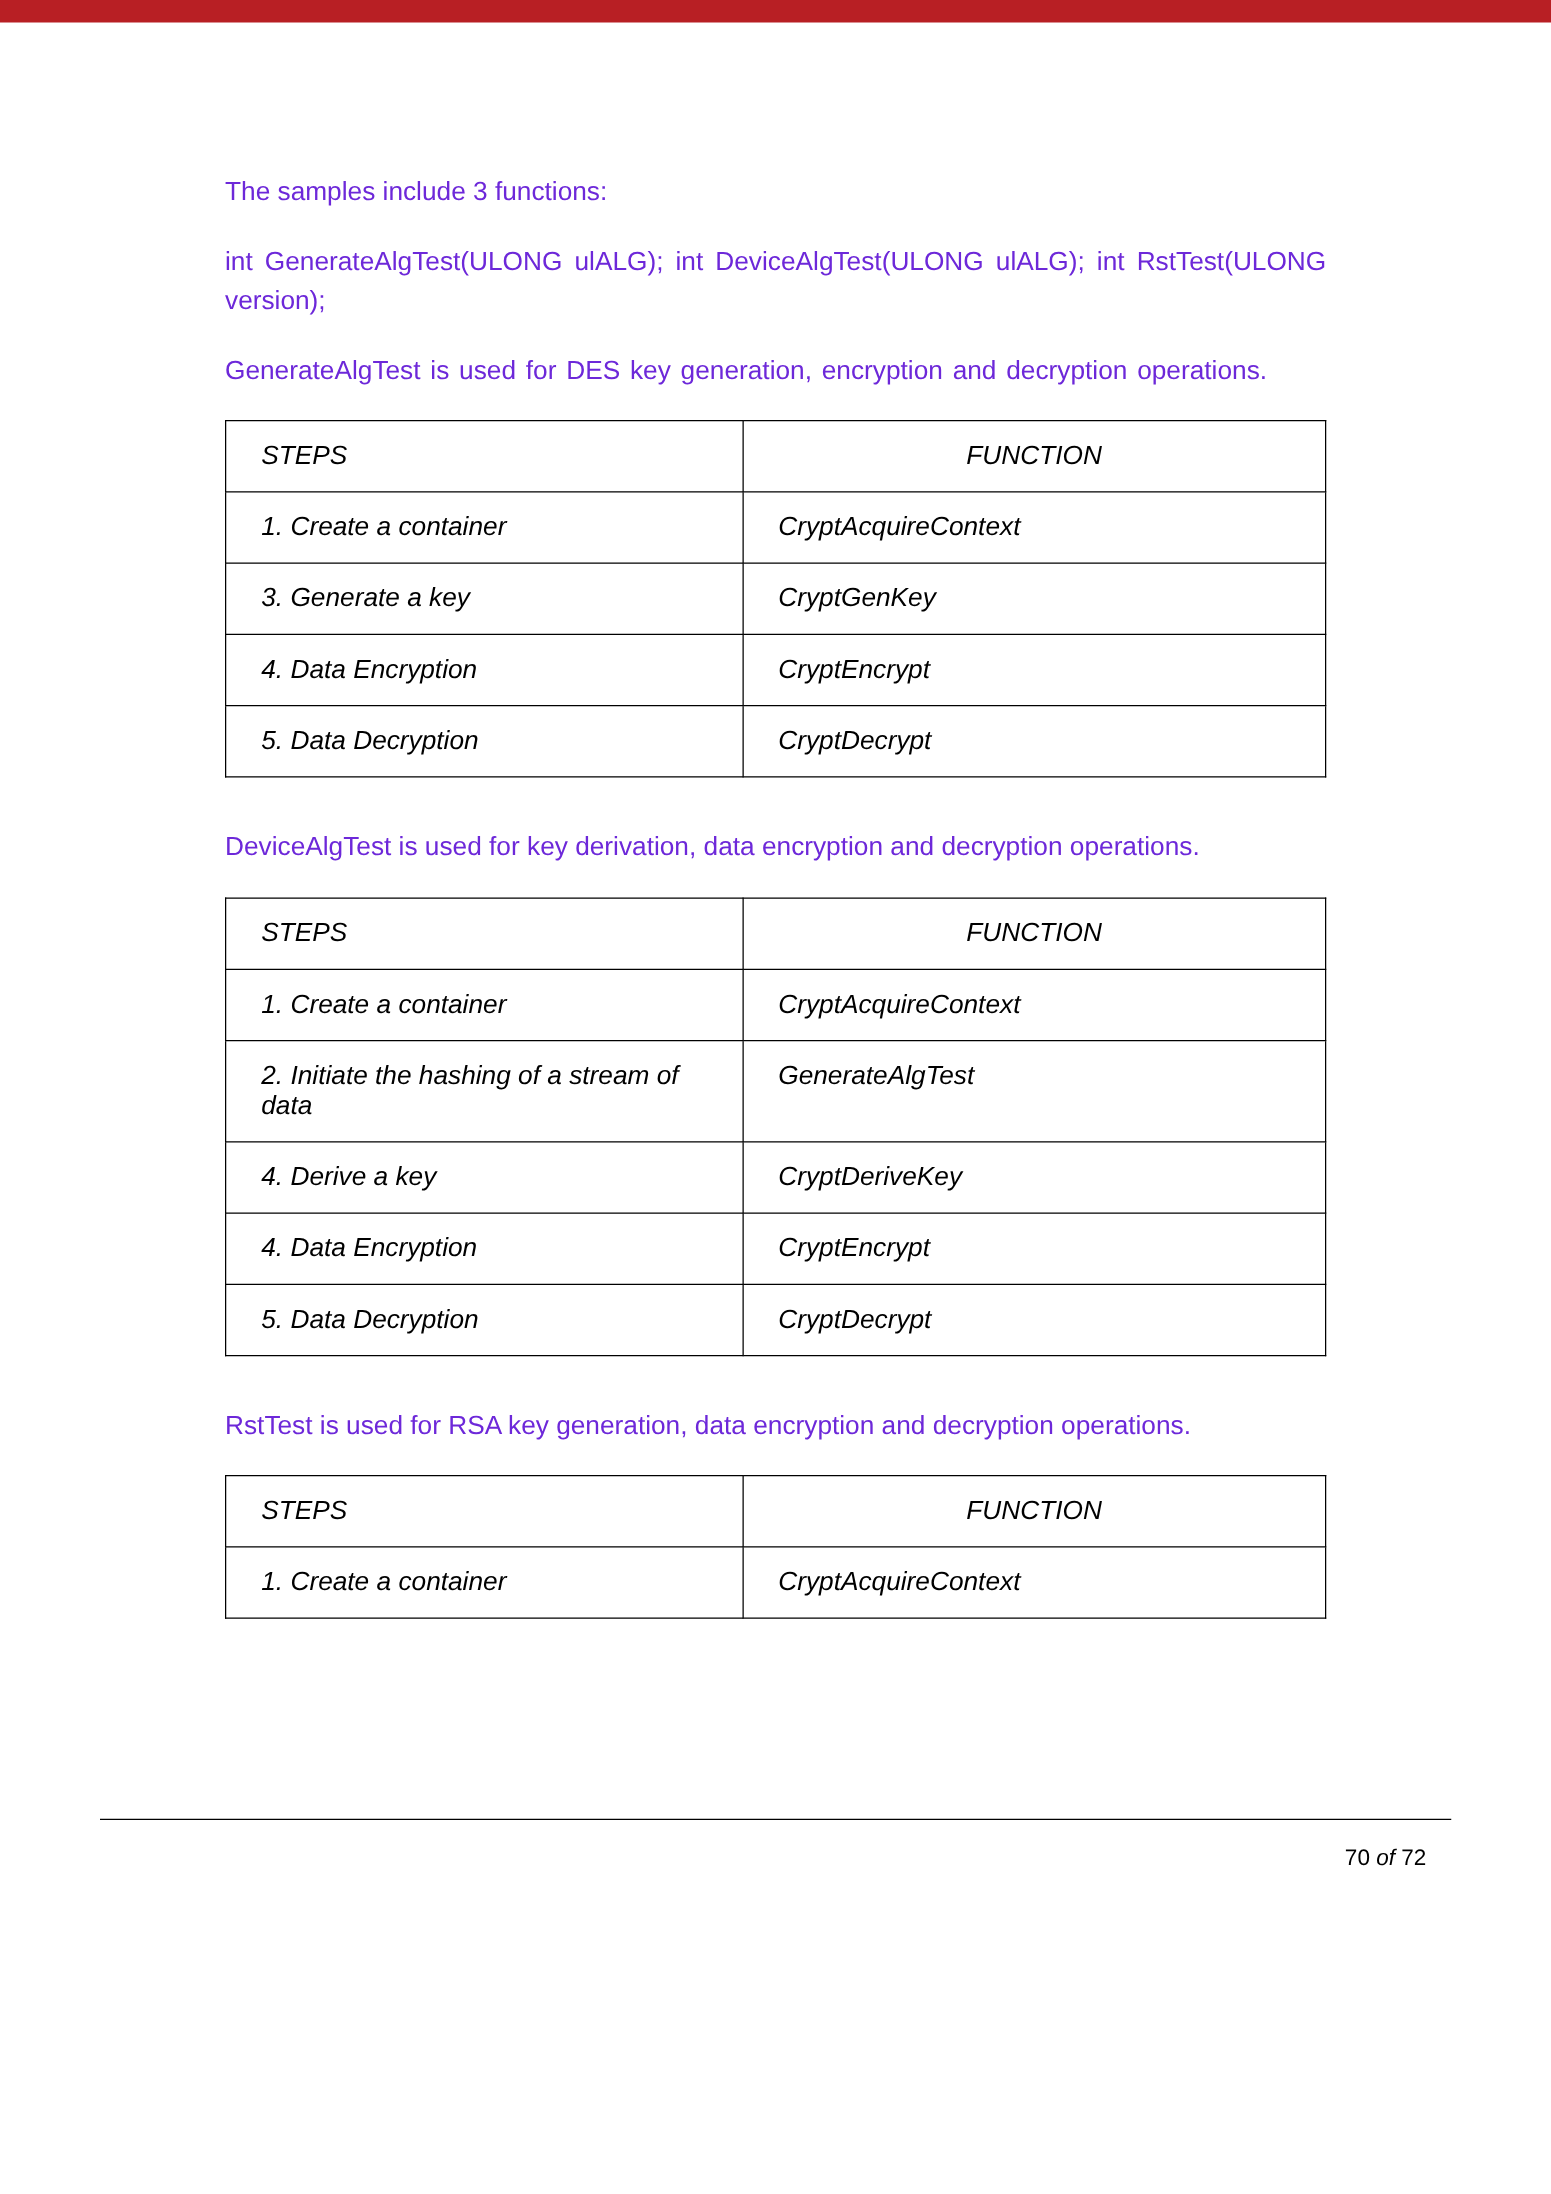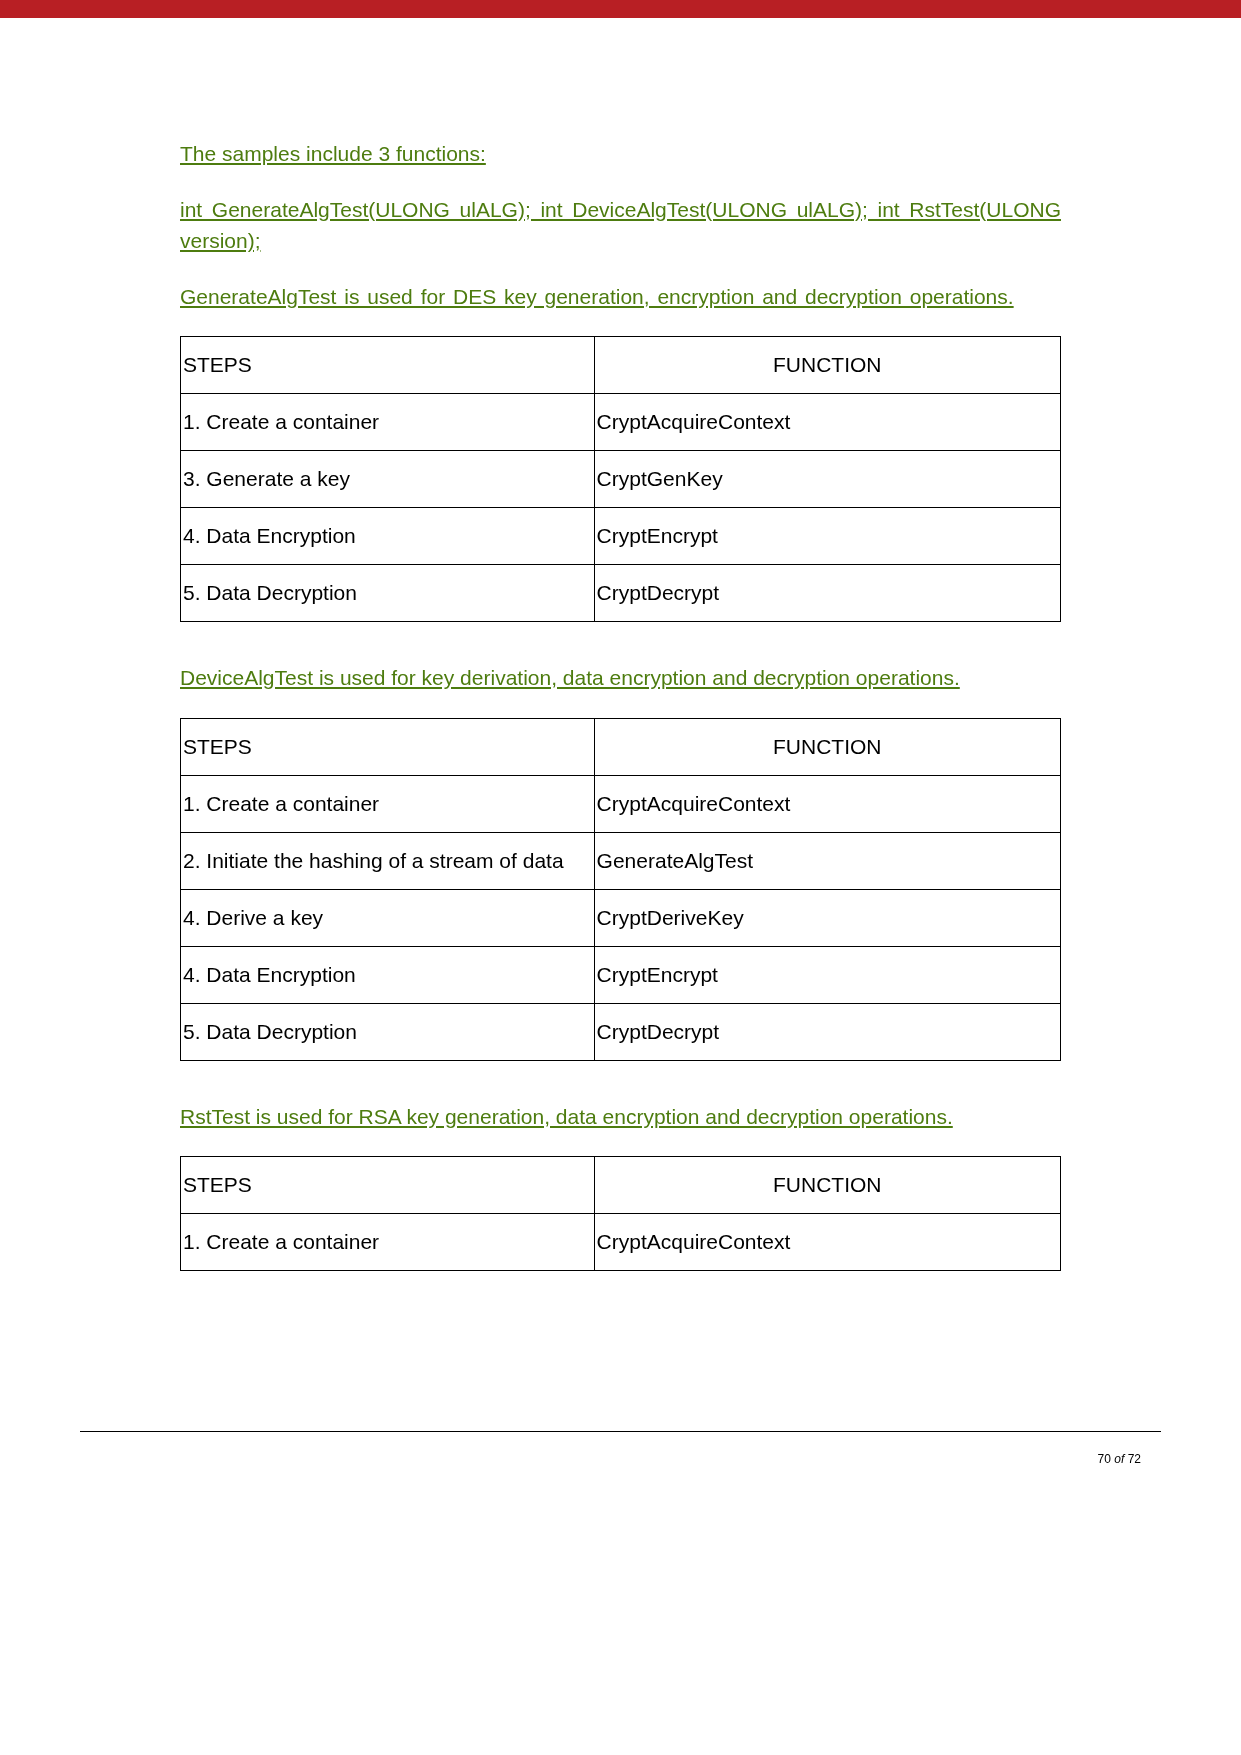--- a/index.html
+++ b/index.html
@@ -12,59 +12,59 @@
     .top-bar {
       width: 100%;
       height: 18px;
       background: #b81f24;
     }
     .page {
       padding: 120px 180px 60px 180px;
     }
     .para {
       font-size: 21px;
-      color: #4d7c0f;
+      color: #6d28d9;
       line-height: 1.5;
       margin-bottom: 24px;
       text-align: justify;
       text-justify: inter-word;
-      text-decoration: underline;
     }
     .para.sig {
       word-spacing: 2px;
     }
     table {
       width: 100%;
       border-collapse: collapse;
       margin-bottom: 40px;
       margin-top: 4px;
     }
     th, td {
       border: 1px solid #000;
-      padding: 16px 2px;
+      padding: 16px 28px;
       text-align: left;
       font-size: 21px;
       font-weight: normal;
       vertical-align: top;
+      font-style: italic;
     }
     th {
       font-weight: normal;
     }
     .steps-col { width: 47%; }
     .func-col { width: 53%; text-align: center; }
     .step-justify {
       text-align: justify;
       text-justify: inter-word;
     }
     .footer {
       border-top: 1px solid #000;
       margin: 60px 80px 0 80px;
       padding: 20px 20px 40px 0;
       text-align: right;
-      font-size: 12px;
+      font-size: 18px;
     }
     .footer .of { font-style: italic; }
   </style>
 </head>
 <body>
 
 <div class="top-bar"></div>
 
 <div class="page">
 

